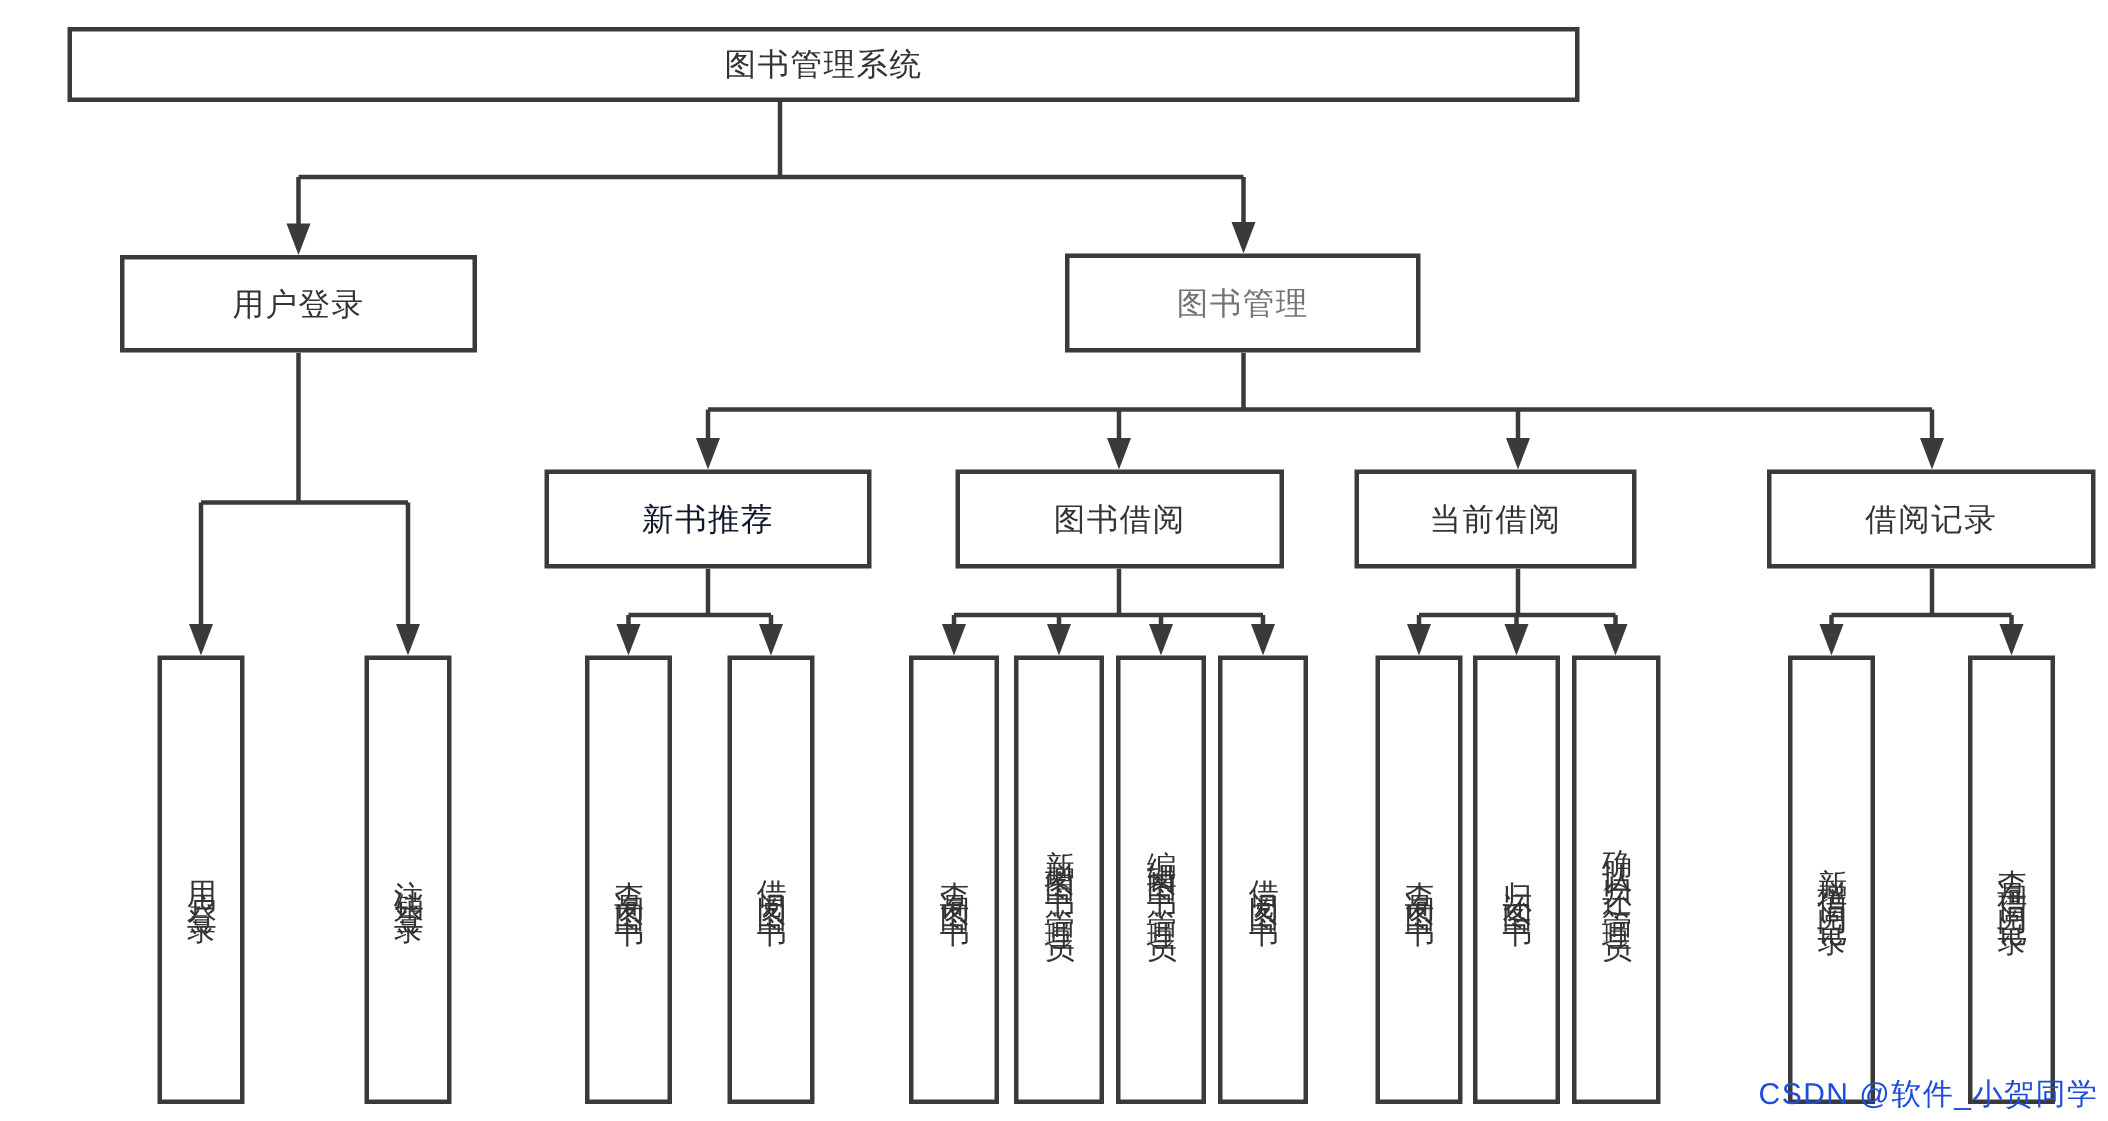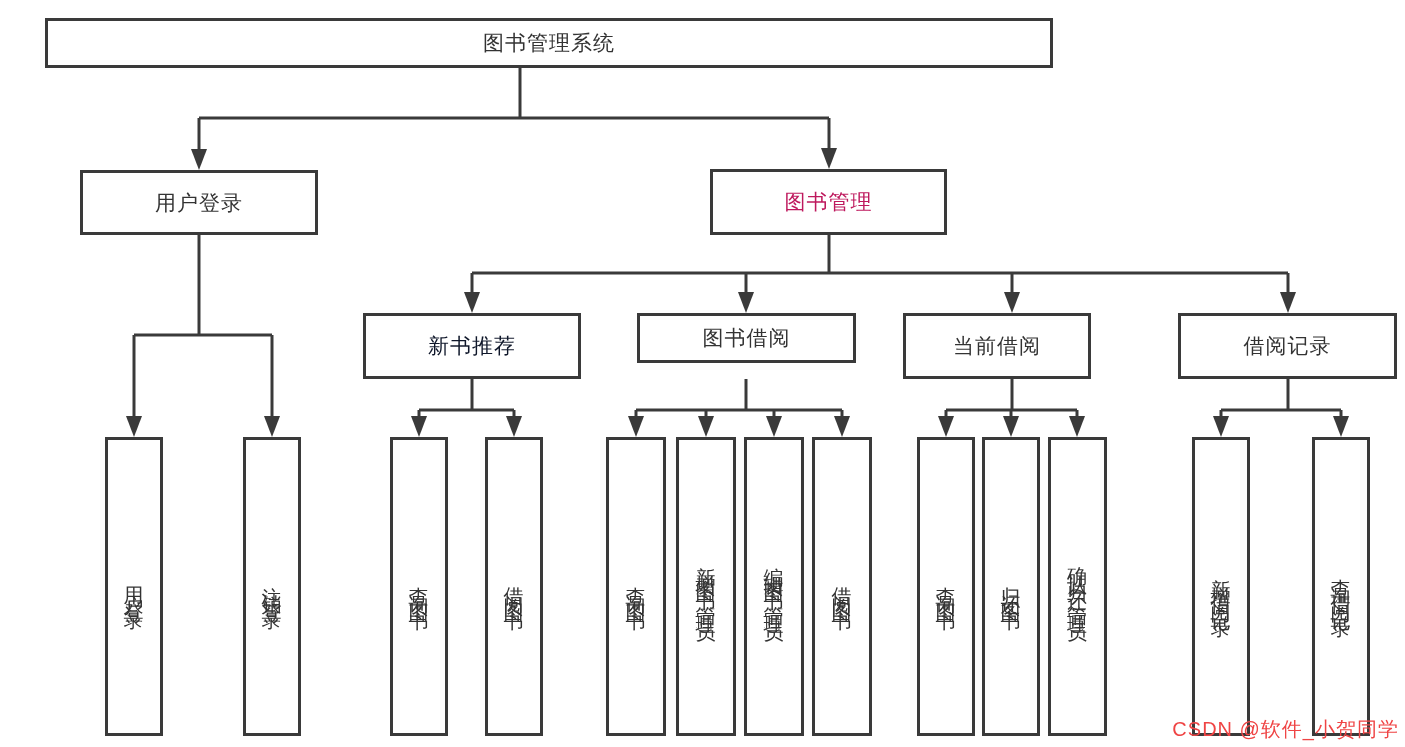--- a/index.html
+++ b/index.html
@@ -115,27 +115,27 @@
     </svg>
 
   <div class="box h" style="left: 12px; top: 18px; width: 1008px; height: 50px; border-color: rgb(58, 58, 58); margin-left: 33px;">
     <span style="color: rgb(51, 51, 51);">图书管理系统</span>
   </div>
 
   <div class="box h" style="left: 80px; top: 170px; width: 238px; height: 65px; border-color: rgb(58, 58, 58);">
     <span style="color: rgb(51, 51, 51);">用户登录</span>
   </div>
   <div class="box h" style="left: 710px; top: 169px; width: 237px; height: 66px; border-color: rgb(58, 58, 58);">
-    <span style="color: #be185d;">图书管理</span>
+    <span style="color: #737373;">图书管理</span>
   </div>
 
   <div class="box h" style="left: 363px; top: 313px; width: 218px; height: 66px; border-color: rgb(58, 58, 58);">
     <span style="color: #0f172a;">新书推荐</span>
   </div>
-  <div class="box h" style="left: 637px; top: 313px; width: 219px; height: 50px; border-color: rgb(58, 58, 58);">
+  <div class="box h" style="left: 637px; top: 313px; width: 219px; height: 66px; border-color: rgb(58, 58, 58);">
     <span style="color: rgb(51, 51, 51);">图书借阅</span>
   </div>
   <div class="box h" style="left: 903px; top: 313px; width: 188px; height: 66px; border-color: rgb(58, 58, 58);">
     <span style="color: rgb(51, 51, 51);">当前借阅</span>
   </div>
   <div class="box h" style="left: 1178px; top: 313px; width: 219px; height: 66px; border-color: rgb(58, 58, 58);">
     <span style="color: rgb(51, 51, 51);">借阅记录</span>
   </div>
 
   <div class="box v" style="left: 105px; top: 437px; width: 58px; height: 299px; border-color: rgb(58, 58, 58);">
@@ -175,15 +175,15 @@
     <span style="color: rgb(51, 51, 51);">确认归还（管理员）</span>
   </div>
 
   <div class="box v" style="left: 1192px; top: 437px; width: 58px; height: 299px; border-color: rgb(58, 58, 58);">
     <span style="color: rgb(51, 51, 51);">新增借阅记录</span>
   </div>
   <div class="box v" style="left: 1312px; top: 437px; width: 58px; height: 299px; border-color: rgb(58, 58, 58);">
     <span style="color: rgb(51, 51, 51);">查询借阅记录</span>
   </div>
 
-  <div id="watermark" style="color: #ef4444; text-align: center;">CSDN @软件_小贺同学</div>
+  <div id="watermark" style="color: #1d4ed8; text-align: center;">CSDN @软件_小贺同学</div>
 
 </div>
 
 </body></html>

